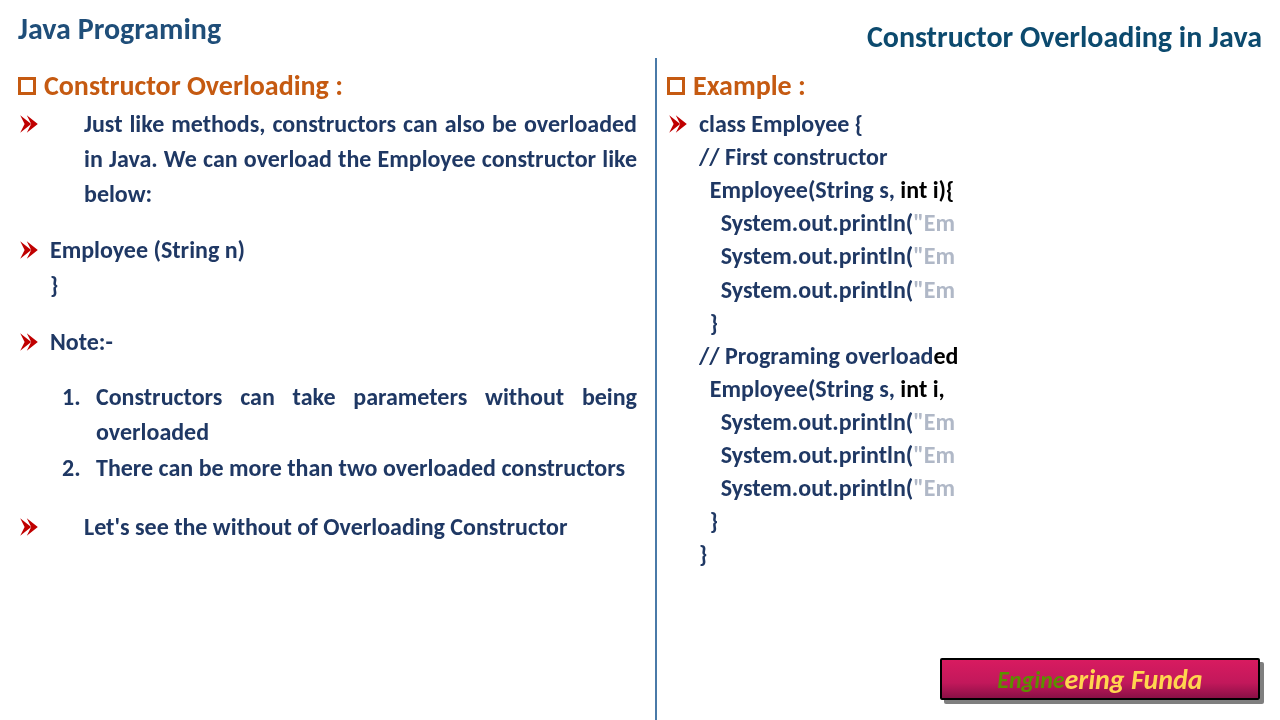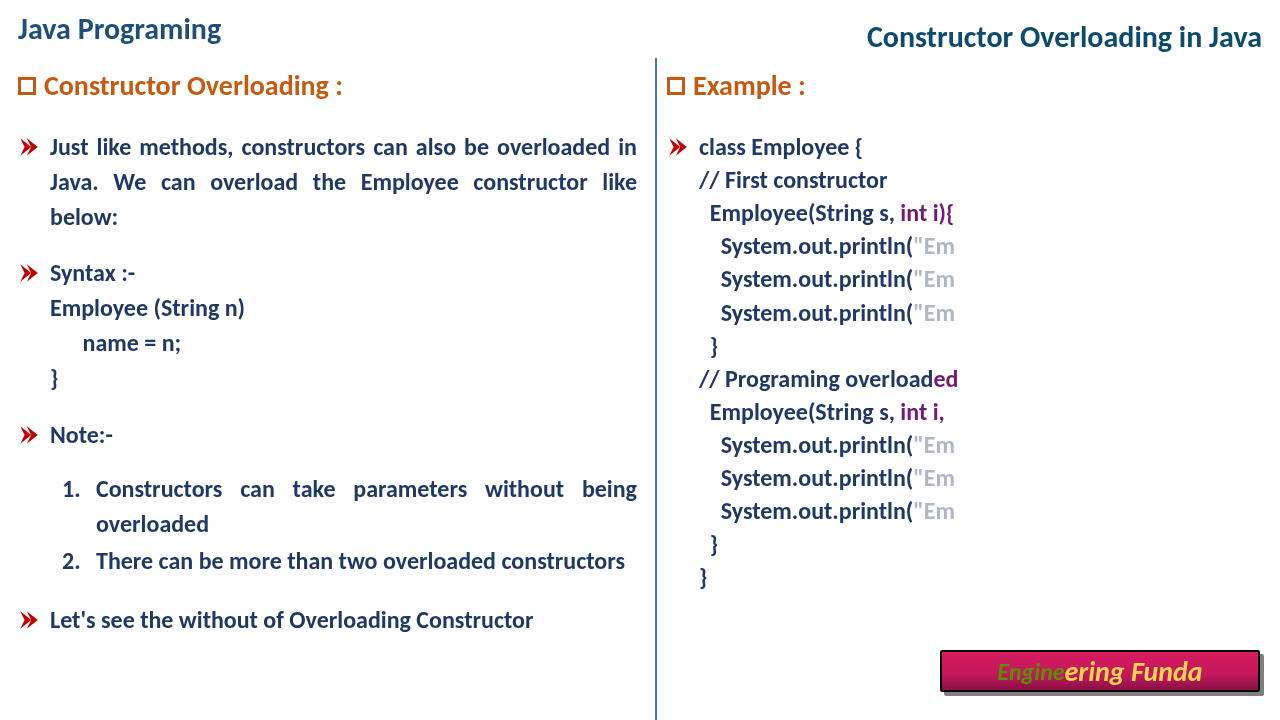--- a/index.html
+++ b/index.html
@@ -43,21 +43,21 @@
   .right-col {
     flex: 1;
     padding: 10px 18px 10px 10px;
     border-left: 2px solid #4a7aa8;
     position: relative;
   }
   .section-title {
     font-size: 28px;
     font-weight: bold;
     color: #c55a11;
-    margin-bottom: 27px;
+    margin-bottom: 4px;
     display: flex;
     align-items: center;
     gap: 8px;
   }
   .sq-bullet {
     width: 18px;
     height: 18px;
     border: 3px solid #c55a11;
     display: inline-block;
     flex-shrink: 0;
@@ -71,48 +71,48 @@
     flex-shrink: 0;
     margin-top: 6px;
   }
   .item-body {
     flex: 1;
     font-size: 24px;
     font-weight: bold;
     color: #1f3864;
     line-height: 1.45;
   }
-  .justify { text-align: justify; }
+  .justify { text-align: justify; margin-left: 34px; }
   .syntax-lines div { white-space: pre; }
   ol.note-list {
     margin-left: 36px;
     margin-top: 20px;
   }
   ol.note-list li {
     text-align: justify;
     padding-left: 10px;
     margin-bottom: 2px;
   }
   .code-block {
     font-size: 24px;
     font-weight: bold;
     color: #1f3864;
     line-height: 1.38;
     white-space: pre;
     position: relative;
   }
   .fade {
-    color: #701a75;
+    color: #000000;
   }
   .fade2 {
     color: #b0b8c7;
   }
   .footer-badge {
     position: absolute;
-    bottom: 28px;
+    bottom: 20px;
     right: 20px;
     width: 320px;
     height: 42px;
     background: linear-gradient(180deg, #d81b60 0%, #c2185b 60%, #8a1046 100%);
     border: 2px solid #000;
     border-radius: 2px;
     display: flex;
     align-items: center;
     justify-content: center;
     box-shadow: 4px 4px 0 rgba(0,0,0,0.5);
@@ -155,23 +155,21 @@
         </svg>
       <div class="item-body justify">Just like methods, constructors can also be overloaded in Java. We can overload the Employee constructor like below:</div>
     </div>
 
     <div class="item">
       <svg class="arrow" width="22" height="22" viewBox="0 0 20 20">
           <polygon points="2,2 12,10 2,18 6,10" fill="#c00000"></polygon>
           <polygon points="8,2 18,10 8,18 12,10" fill="#c00000"></polygon>
         </svg>
       <div class="item-body syntax-lines">
-        <div>Syntax :-</div>
         <div>Employee (String n)</div>
-        <div>      name = n;</div>
         <div>}</div>
       </div>
     </div>
 
     <div class="item">
       <svg class="arrow" width="22" height="22" viewBox="0 0 20 20">
           <polygon points="2,2 12,10 2,18 6,10" fill="#c00000"></polygon>
           <polygon points="8,2 18,10 8,18 12,10" fill="#c00000"></polygon>
         </svg>
       <div class="item-body">

